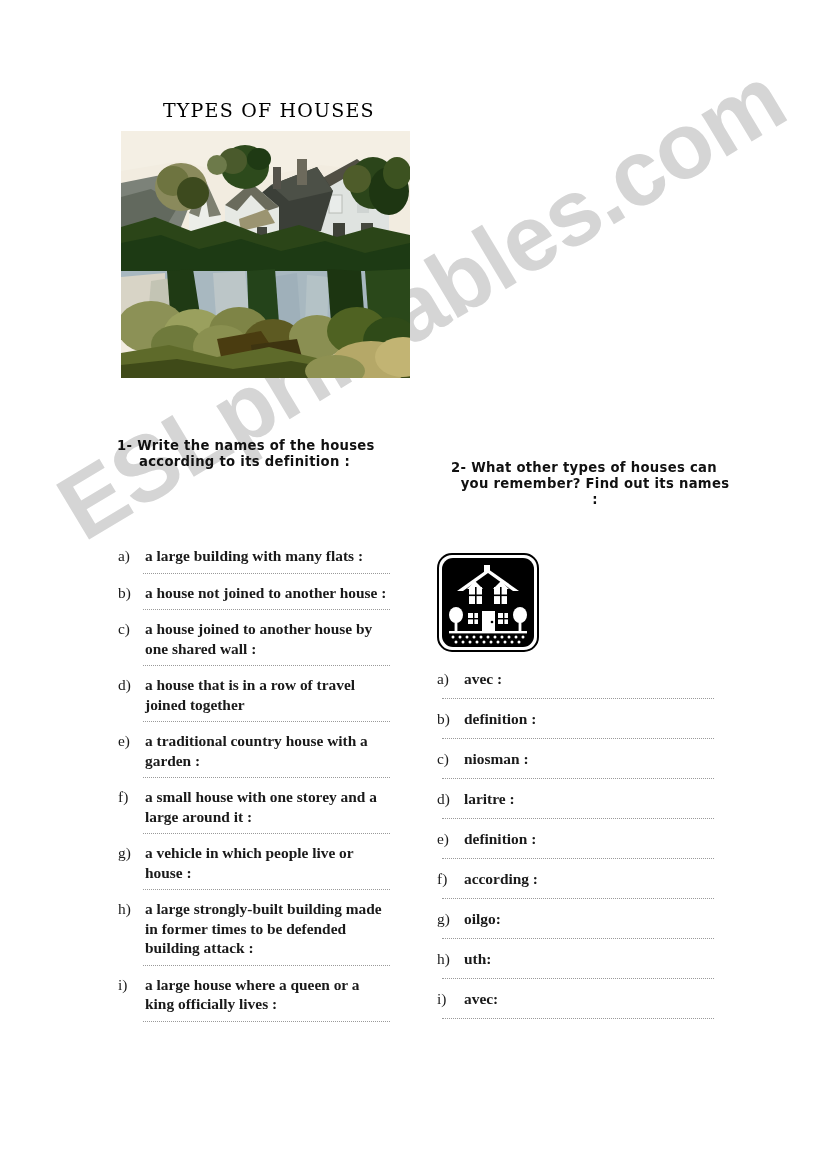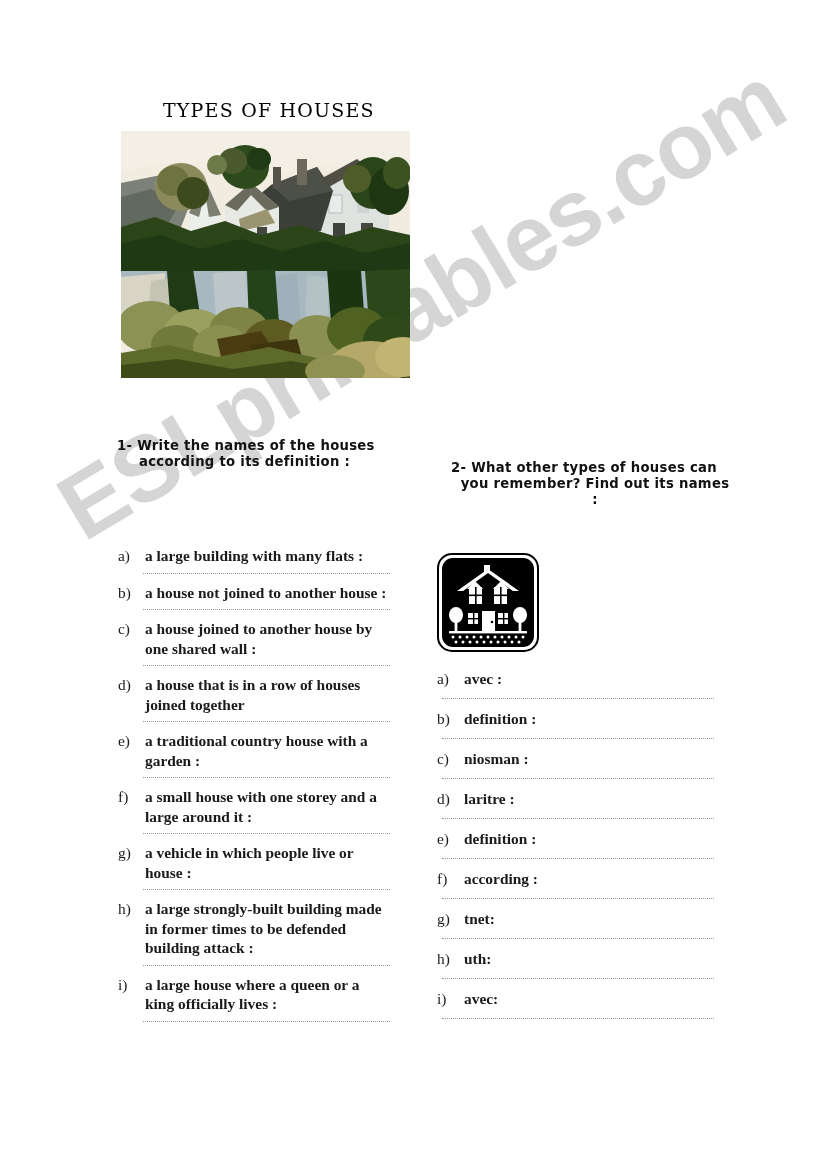--- a/index.html
+++ b/index.html
@@ -313,21 +313,21 @@
         <span class="qtext">a house not joined to another house :</span>
       </div>
       <div class="answer-line"></div>
       <div class="qitem">
         <span class="qletter">c)</span>
         <span class="qtext">a house joined to another house by one shared wall :</span>
       </div>
       <div class="answer-line"></div>
       <div class="qitem">
         <span class="qletter">d)</span>
-        <span class="qtext">a house that is in a row of houses joined together</span>
+        <span class="qtext">a house that is in a row of travel joined together</span>
       </div>
       <div class="answer-line"></div>
       <div class="qitem">
         <span class="qletter">e)</span>
         <span class="qtext">a traditional country house with a garden :</span>
       </div>
       <div class="answer-line"></div>
       <div class="qitem">
         <span class="qletter">f)</span>
         <span class="qtext">a small house with one storey and a large around it :</span>
@@ -375,21 +375,21 @@
         <span class="qtext">definition :</span>
       </div>
       <div class="answer-line"></div>
       <div class="qitem">
         <span class="qletter">f)</span>
         <span class="qtext">according :</span>
       </div>
       <div class="answer-line"></div>
       <div class="qitem">
         <span class="qletter">g)</span>
-        <span class="qtext">tnet:</span>
+        <span class="qtext">oilgo:</span>
       </div>
       <div class="answer-line"></div>
       <div class="qitem">
         <span class="qletter">h)</span>
         <span class="qtext">uth:</span>
       </div>
       <div class="answer-line"></div>
       <div class="qitem">
         <span class="qletter">i)</span>
         <span class="qtext">avec:</span>

